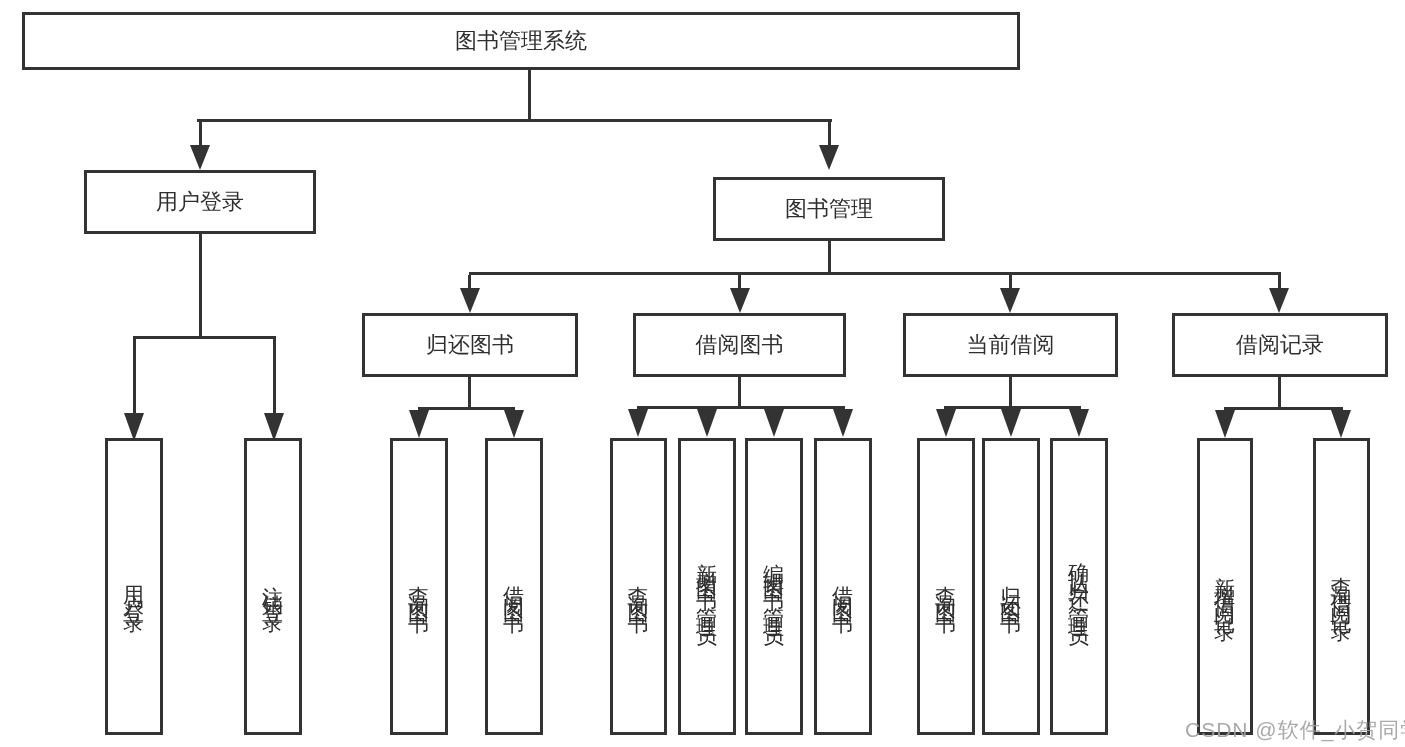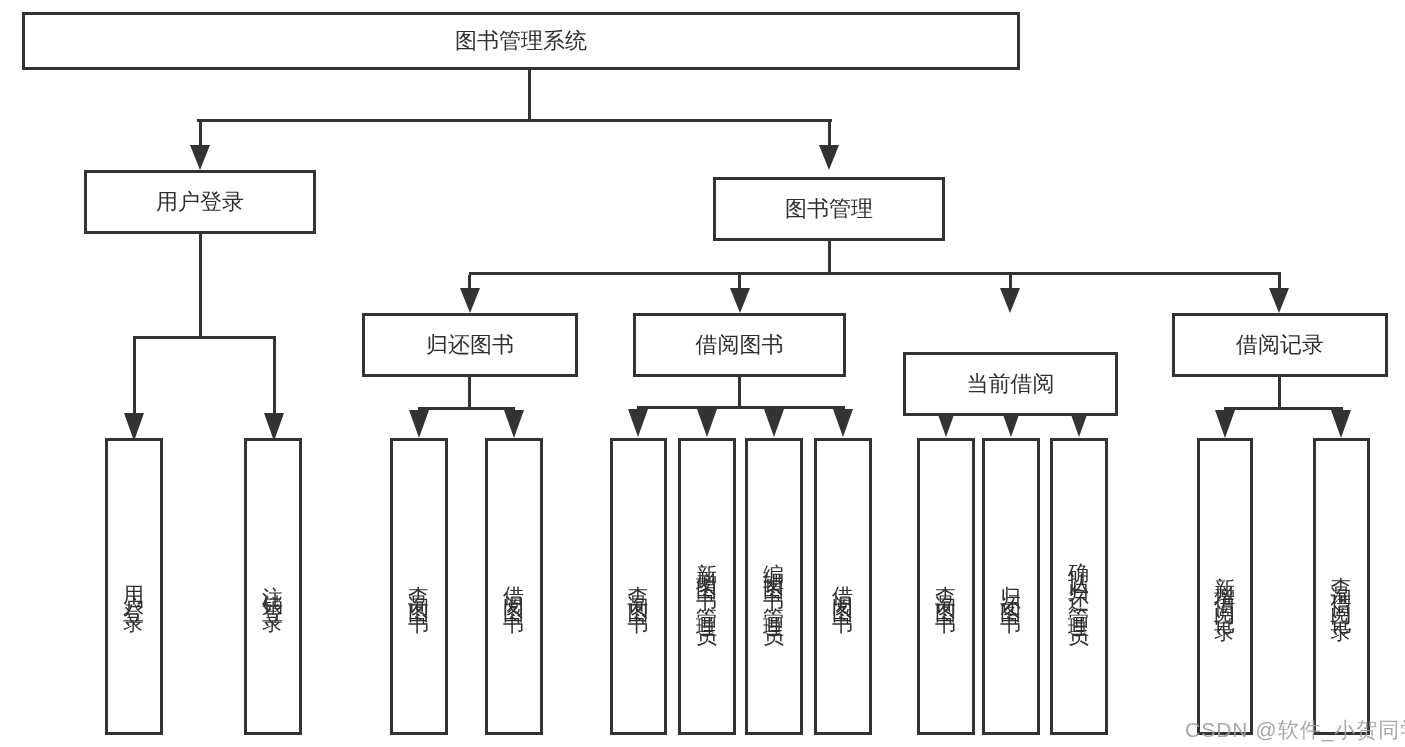--- a/index.html
+++ b/index.html
@@ -71,21 +71,21 @@
   <div class="arr arr-s" style="left:1000px;top:288px;"></div>
   <div class="vline" style="left:1278px;top:275px;height:13px;"></div>
   <div class="arr arr-s" style="left:1269px;top:288px;"></div>
 
   <div class="box" style="left:362px;top:313px;width:216px;height:64px;">
     <span>归还图书</span>
   </div>
   <div class="box" style="left:633px;top:313px;width:213px;height:64px;">
     <span>借阅图书</span>
   </div>
-  <div class="box" style="left:903px;top:313px;width:215px;height:64px;margin-top:39px;">
+  <div class="box" style="left:903px;top:313px;width:215px;height:64px;">
     <span>当前借阅</span>
   </div>
   <div class="box" style="left:1172px;top:313px;width:216px;height:64px;">
     <span>借阅记录</span>
   </div>
 
   <div class="vline" style="left:468px;top:377px;height:30px;"></div>
   <div class="hline" style="left:418px;top:407px;width:97px;"></div>
   <div class="arr" style="left:409px;top:410px;"></div>
   <div class="arr" style="left:504px;top:410px;"></div>

